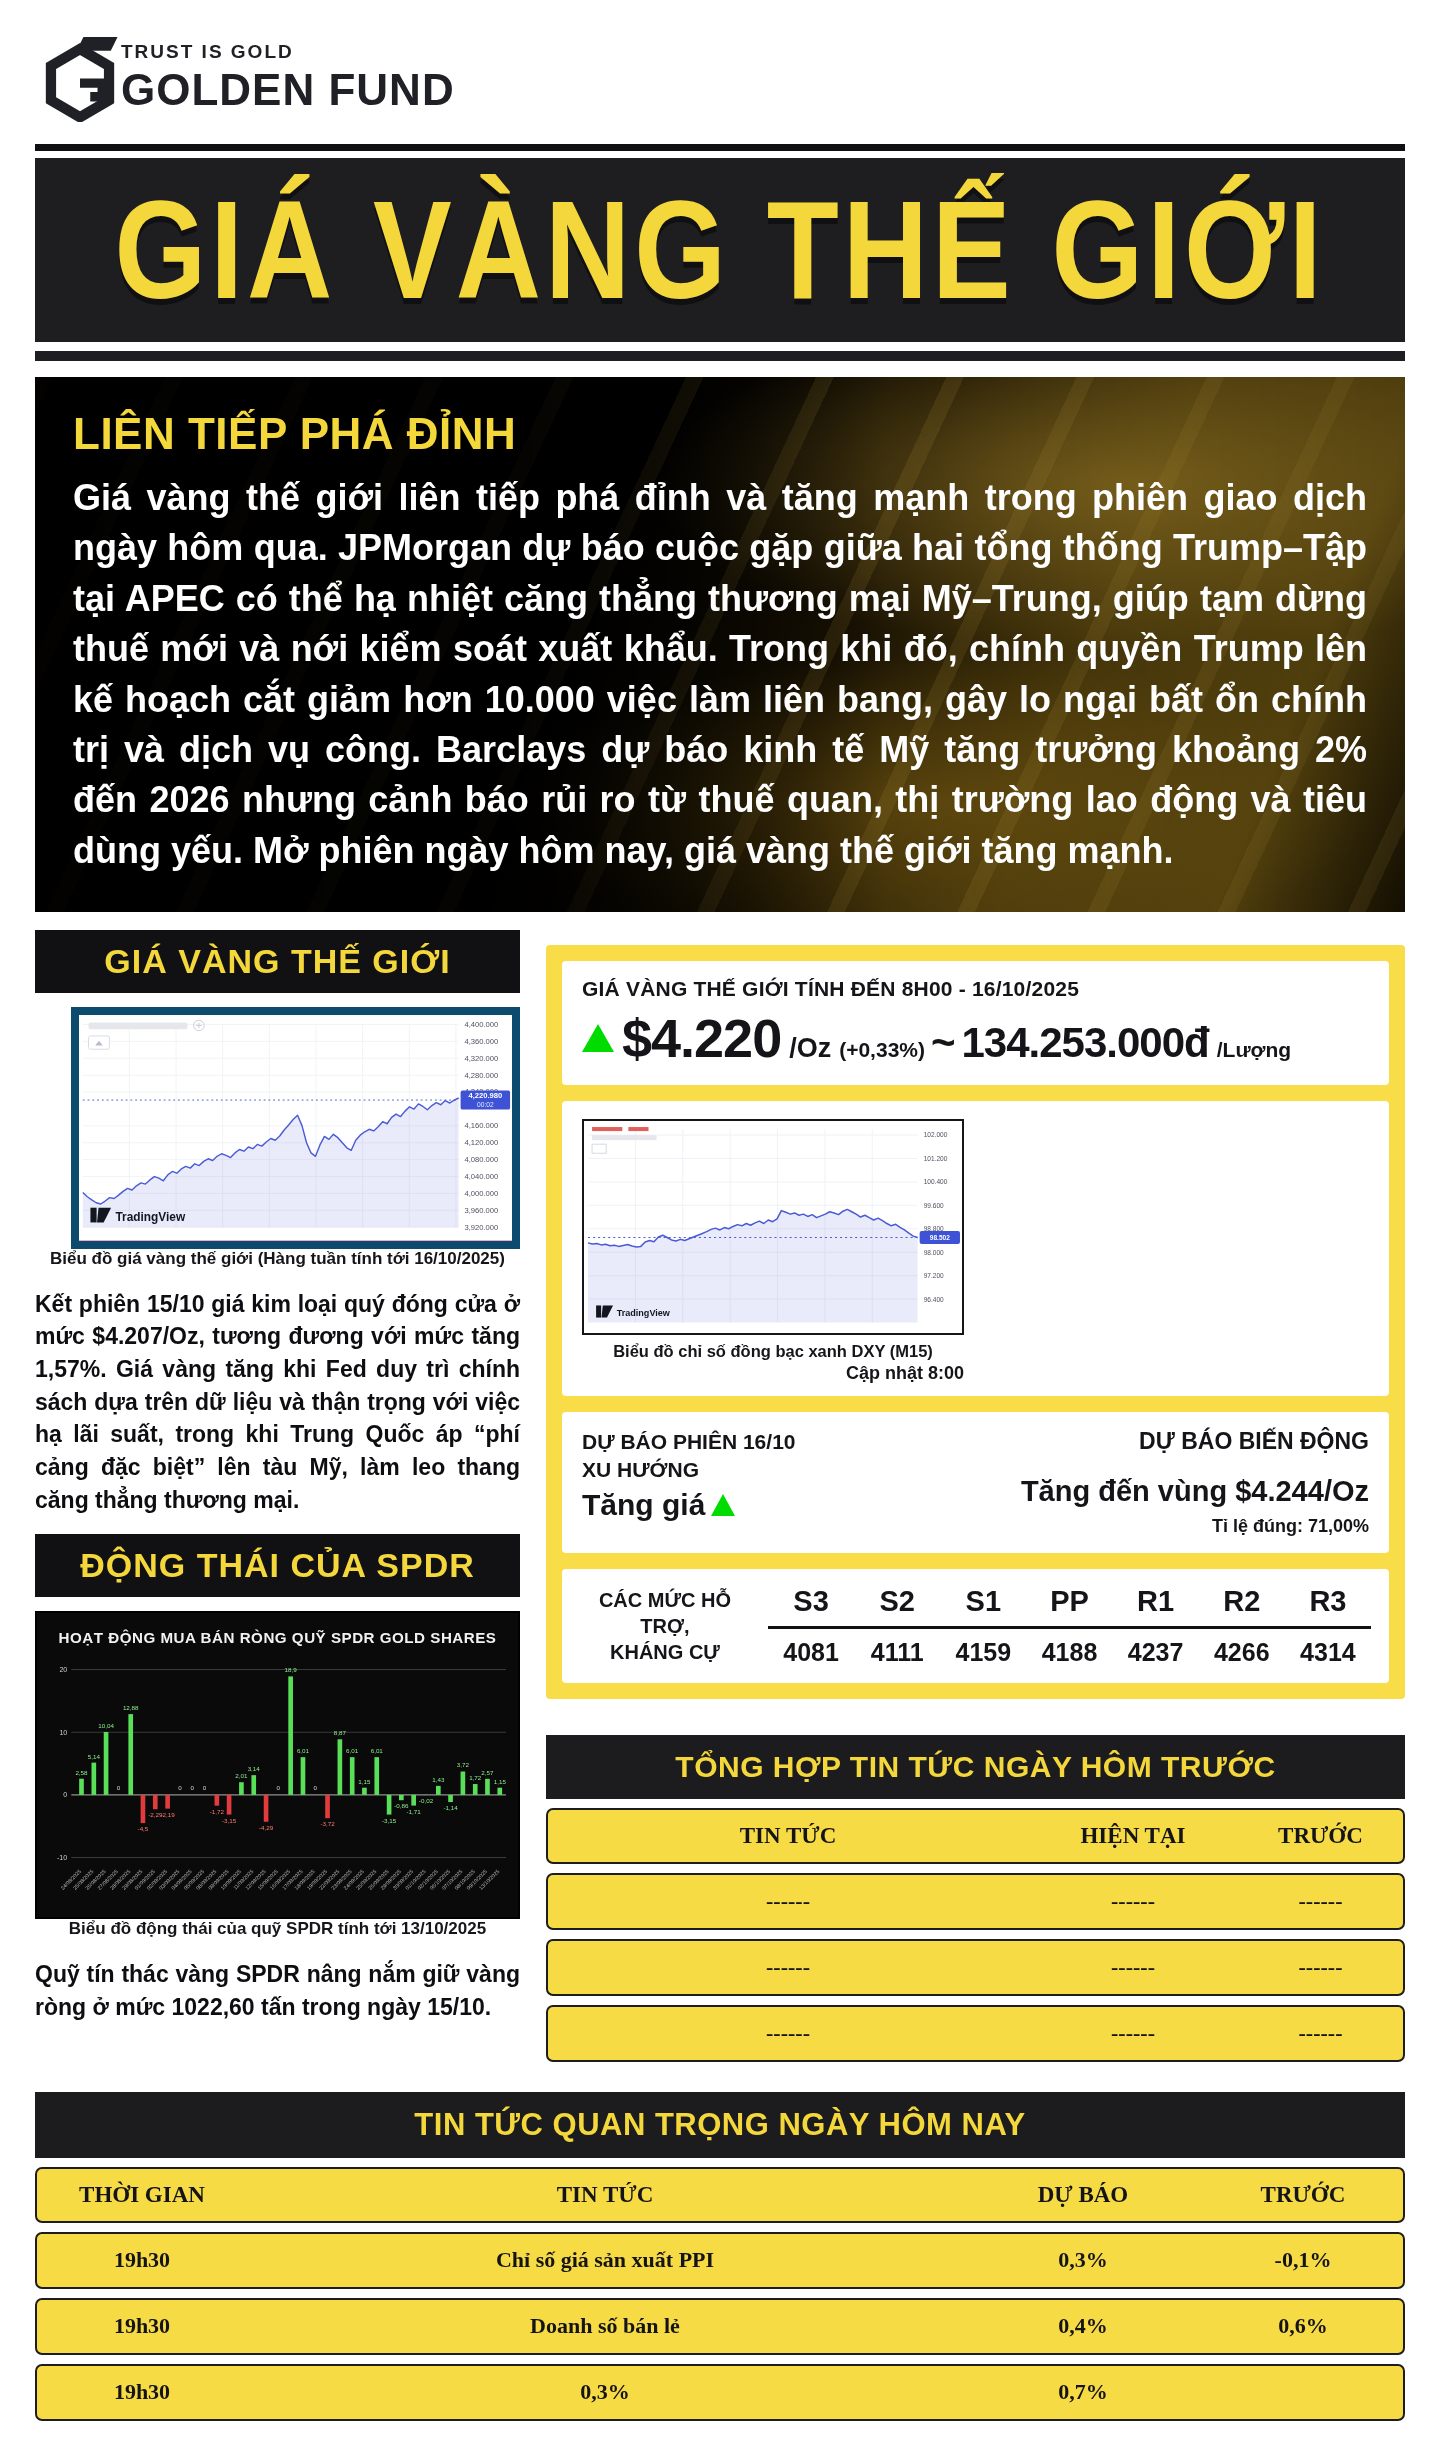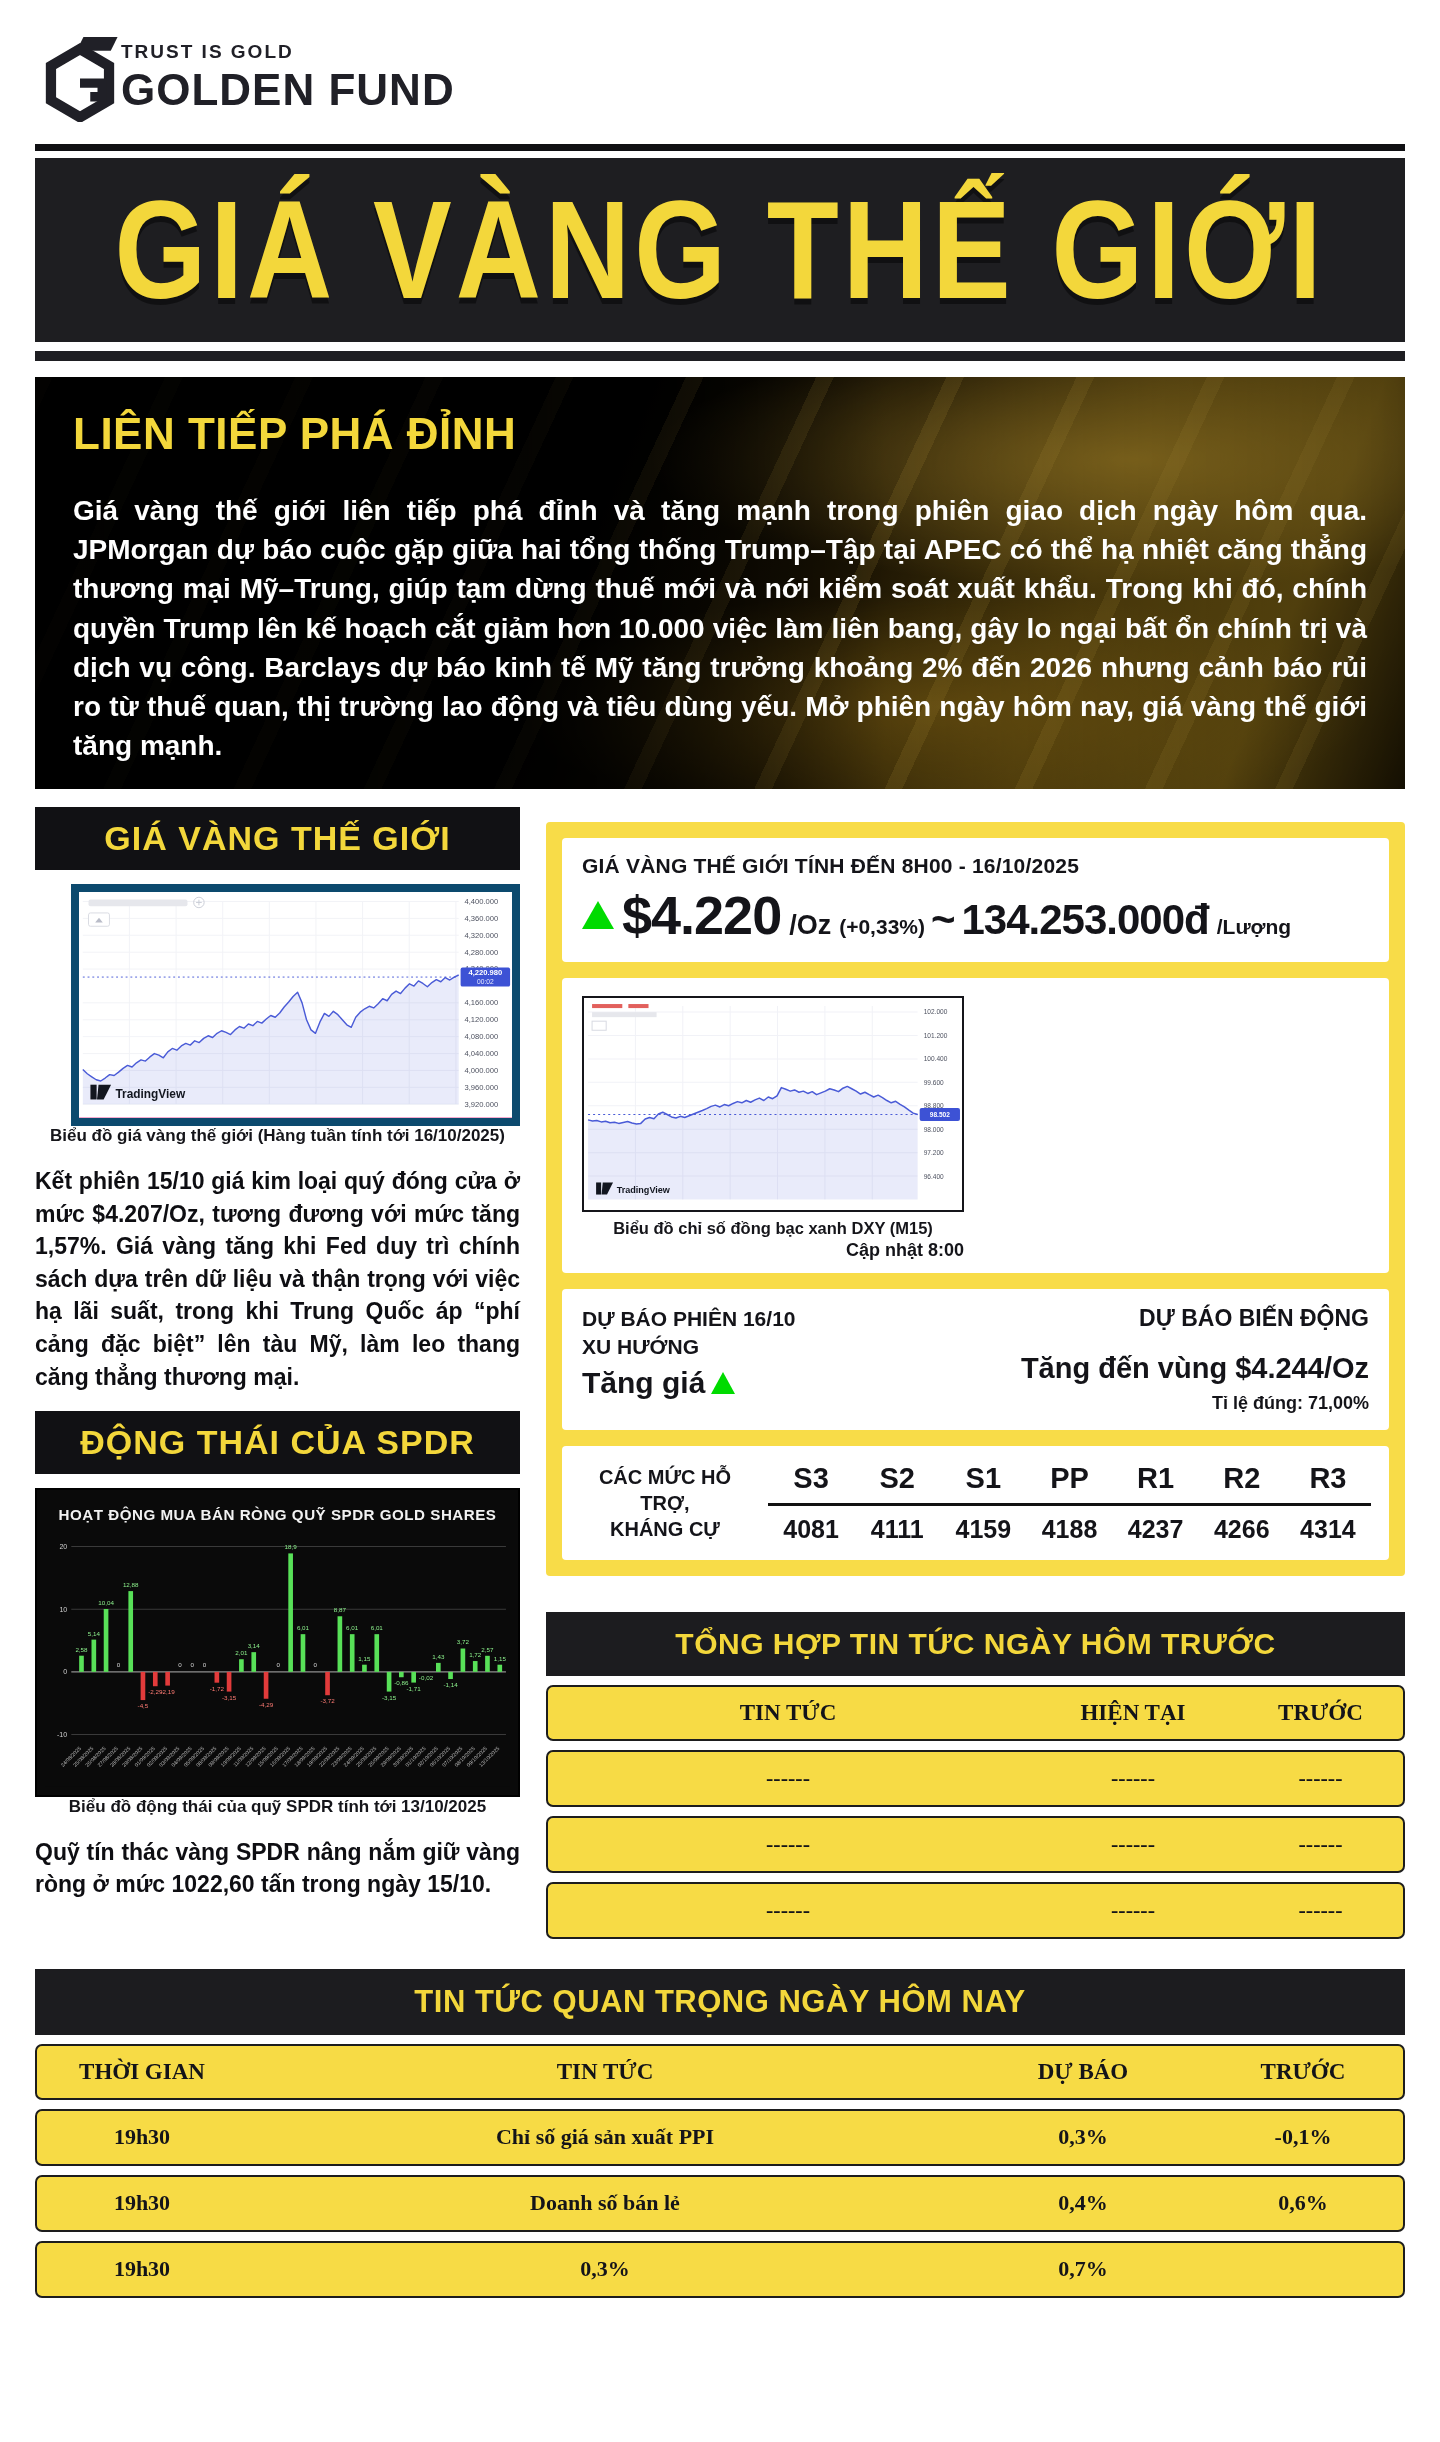--- a/index.html
+++ b/index.html
@@ -20,30 +20,30 @@
   .rule{width:100%; background:#101013;}
   .rule-thin{height:7px; margin-top:22px;}
   .rule-thick{height:10px; margin-top:9px; background:#1e1e22;}
 
   
   .banner{margin-top:7px; background:#1e1e21; height:184px; display:flex; align-items:center; justify-content:center; overflow:hidden;}
   .banner h1{color:var(--yellow); font-size:118px; font-weight:900; letter-spacing:4px; white-space:nowrap;
              transform:scaleY(1.18); text-shadow:0 5px 0 rgba(0,0,0,.45);}
 
   
-  .hero{position:relative; margin-top:16px; background:#000000; padding:32px 38px 24px; overflow:hidden;}
+  .hero{position:relative; margin-top:16px; background:#000000; padding:32px 38px 36px; overflow:hidden;}
   .hero-bg{position:absolute; inset:0;
     background:
       linear-gradient(90deg, rgba(0,0,0,.93) 0%, rgba(0,0,0,.86) 36%, rgba(0,0,0,.3) 62%, rgba(0,0,0,.45) 100%),
       repeating-linear-gradient(115deg, rgba(255,210,80,.15) 0 16px, rgba(0,0,0,0) 16px 118px),
       radial-gradient(50% 45% at 80% 20%, rgba(255,204,64,.55), rgba(0,0,0,0) 70%),
       radial-gradient(45% 40% at 66% 80%, rgba(186,141,28,.5), rgba(0,0,0,0) 70%),
       linear-gradient(112deg, #000 40%, #241a04 58%, #6d5410 74%, #8a6c16 88%, #241b04 100%);}
   .hero h2{position:relative; color:var(--yellow); font-size:44px; font-weight:900; letter-spacing:.5px;}
-  .hero p{position:relative; margin-top:32px; color:#fff; font-size:28px; font-weight:700; line-height:1.4; text-align:justify;}
+  .hero p{position:relative; margin-top:14px; color:#fff; font-size:36px; font-weight:700; line-height:1.4; text-align:justify;}
 
   
   .columns{display:grid; grid-template-columns:485px 1fr; gap:26px; margin-top:18px; align-items:start;}
 
   .section-header{background:#111114; color:var(--yellow); text-align:center; font-size:34px; font-weight:900;
                   letter-spacing:1px; padding:12px 6px;}
   .section-header + .chart-card{margin-top:14px;}
   .chart-card{border:8px solid #0c4a6e; background:#ec4899;margin-left:36px;}
   .caption{font-size:17px; font-weight:800; text-align:center; color:#15151a;}
   .body-text{font-size:23px; font-weight:700; line-height:1.42; text-align:justify; margin-top:19px; color:#0e0e12;}

